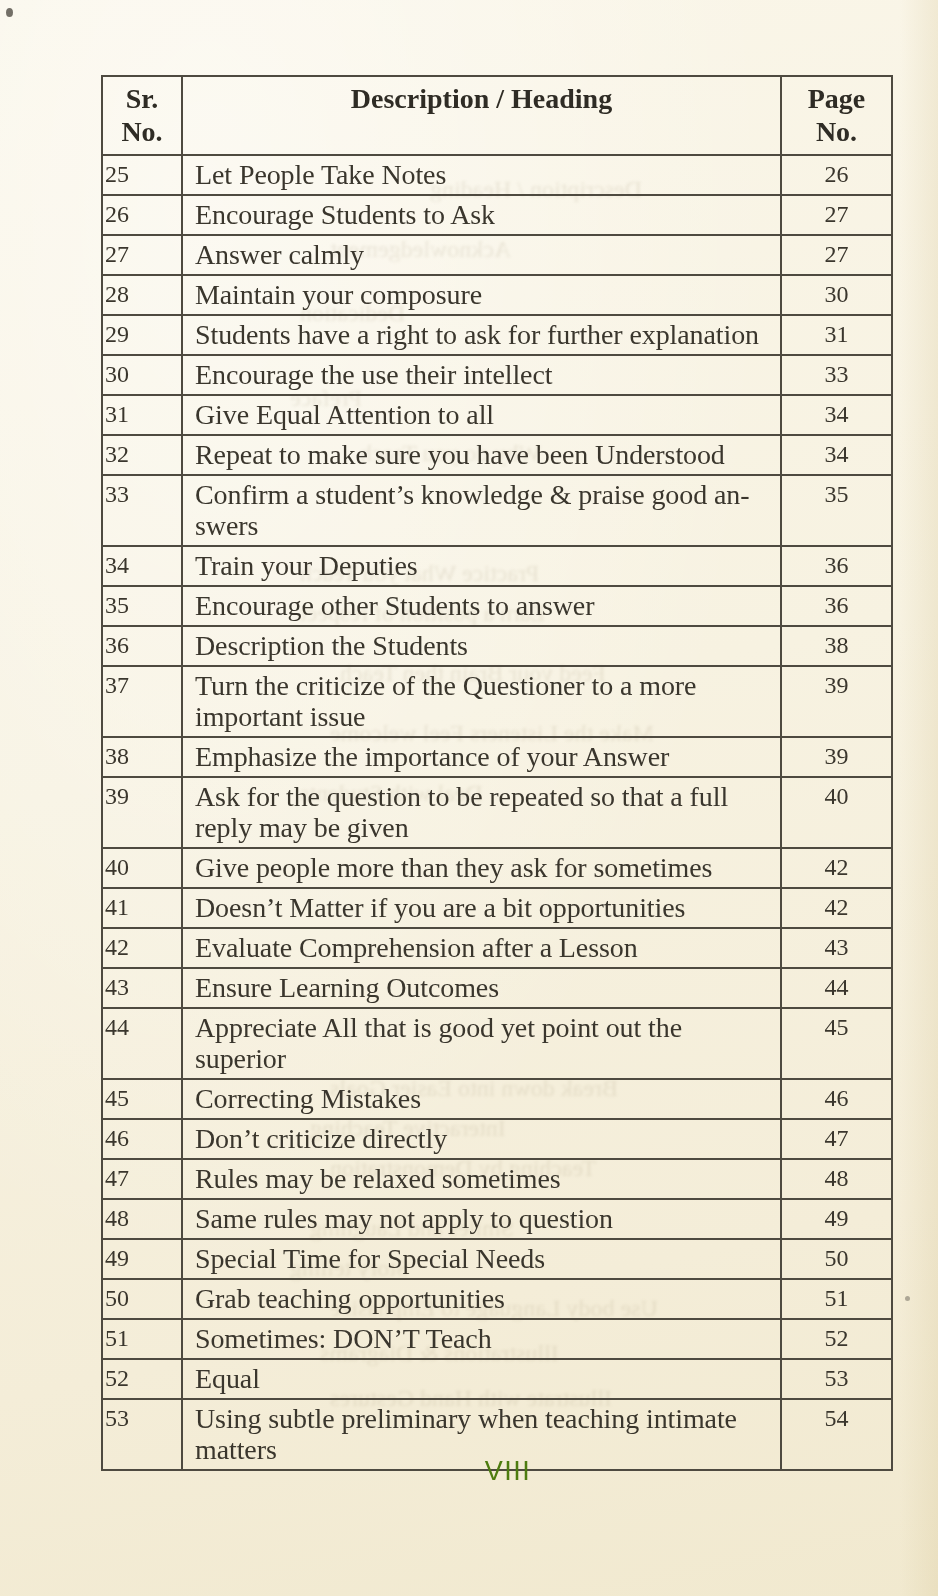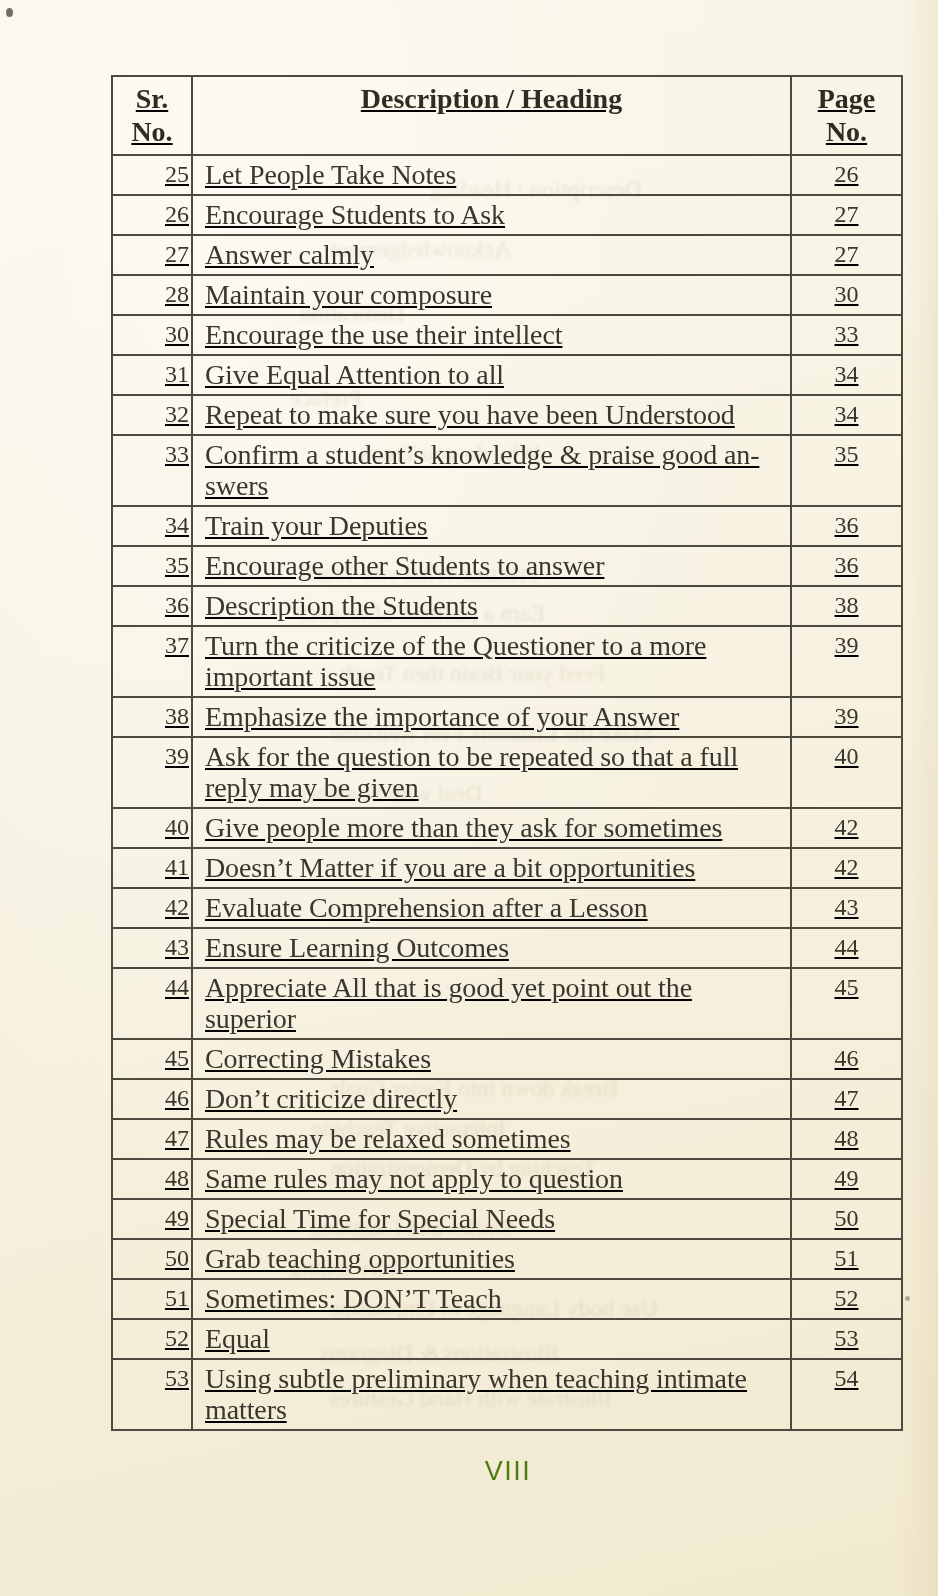--- a/index.html
+++ b/index.html
@@ -19,41 +19,40 @@
     position:absolute;transform:scaleX(-1);
     font-size:24px;color:#8d7e5c;opacity:.15;filter:blur(1.4px);
     white-space:nowrap;
   }
 
   .speck{position:absolute;background:#45423a;border-radius:50%;}
   .speck-a{left:6px;top:8px;width:7px;height:9px;opacity:.75;}
   .speck-b{left:905px;top:1296px;width:5px;height:5px;opacity:.4;}
 
   table.toc{
-    position:absolute;left:111px;top:75px;width:790px;
+    position:absolute;left:101px;top:75px;width:790px;
     border-collapse:collapse;table-layout:fixed;
     background:transparent;
-    text-decoration:underline;
   }
   table.toc col.c-sr{width:80px;}
   table.toc col.c-desc{width:599px;}
   table.toc col.c-page{width:111px;}
   table.toc th, table.toc td{
     border:2px solid #4e4a40;
     vertical-align:top;
     color:#3a362d;
   }
   table.toc th{
     font-size:28px;line-height:33px;font-weight:bold;
     text-align:center;white-space:pre-line;
     padding:5px 2px 6px;color:#2f2c25;
     height:62px;
   }
   td.cell-sr{
-    text-align:right;font-size:24px;line-height:31px;
+    text-align:left;font-size:24px;line-height:31px;
     padding:3px 2px 4px;
   }
   td.cell-desc{
     font-size:28px;line-height:31px;white-space:pre-line;
     padding:3px 8px 4px 12px;letter-spacing:-0.1px;
   }
   td.cell-page{
     text-align:center;font-size:24px;line-height:31px;
     padding:3px 2px 4px;
   }
@@ -124,20 +123,25 @@
           <td class="cell-sr">27</td>
           <td class="cell-desc">Answer calmly</td>
           <td class="cell-page">27</td>
         </tr>
         <tr>
           <td class="cell-sr">28</td>
           <td class="cell-desc">Maintain your composure</td>
           <td class="cell-page">30</td>
         </tr>
         <tr>
+          <td class="cell-sr">29</td>
+          <td class="cell-desc">Students have a right to ask for further explanation</td>
+          <td class="cell-page">31</td>
+        </tr>
+        <tr>
           <td class="cell-sr">30</td>
           <td class="cell-desc">Encourage the use their intellect</td>
           <td class="cell-page">33</td>
         </tr>
         <tr>
           <td class="cell-sr">31</td>
           <td class="cell-desc">Give Equal Attention to all</td>
           <td class="cell-page">34</td>
         </tr>
         <tr>

